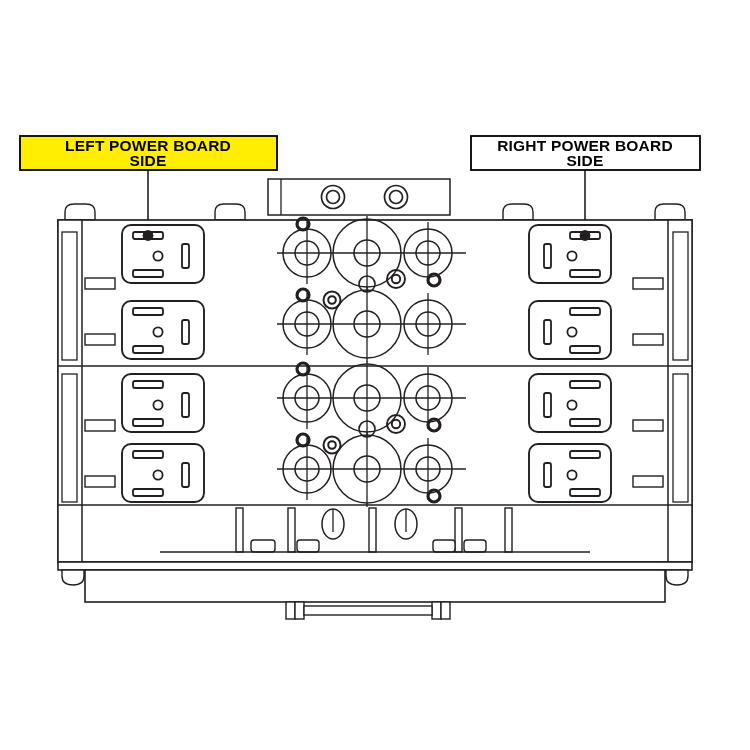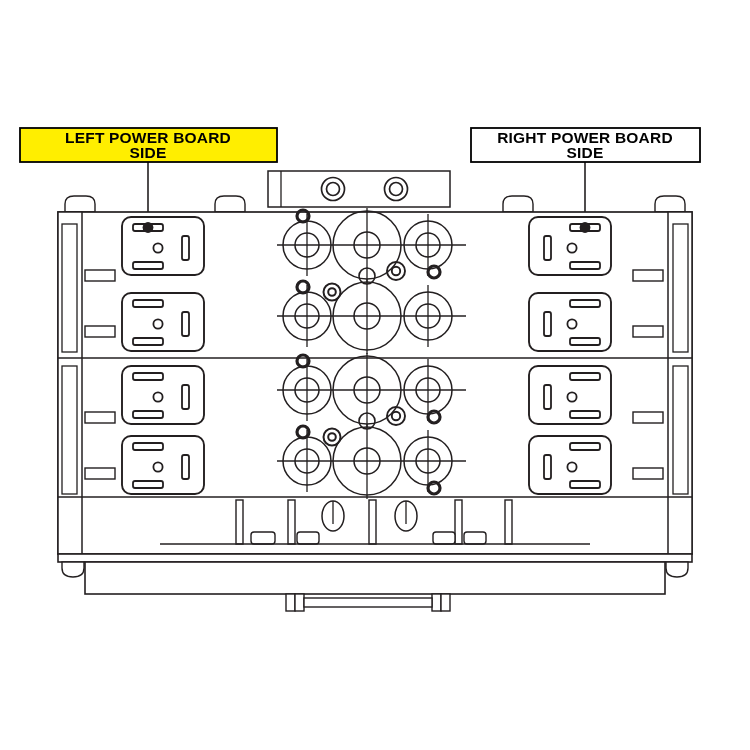--- a/index.html
+++ b/index.html
@@ -2,21 +2,21 @@
 <html><head>
 <meta charset="utf-8">
 <style>
   html,body{margin:0;padding:0;background:#ffffff;}
   body{
     width:750px;height:750px;
     font-family:"Liberation Sans", sans-serif;
     overflow:hidden;
     position:relative;
   }
-  #stage{position:absolute;left:0;top:8px;width:750px;height:656px;}
+  #stage{position:absolute;left:0;top:16px;width:750px;height:656px;}
   svg{display:block;}
   .lbl-text{
     font-family:"Liberation Sans", sans-serif;
     font-size:15.5px;
     font-weight:700;
     fill:#000000;
     letter-spacing:0.2px;
   }
 </style>
 </head>

